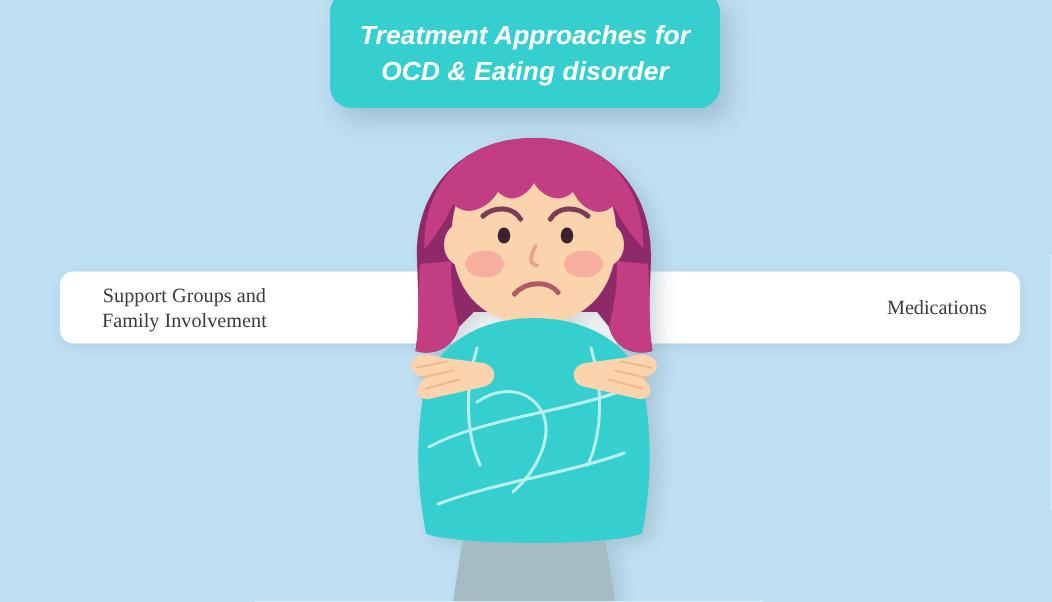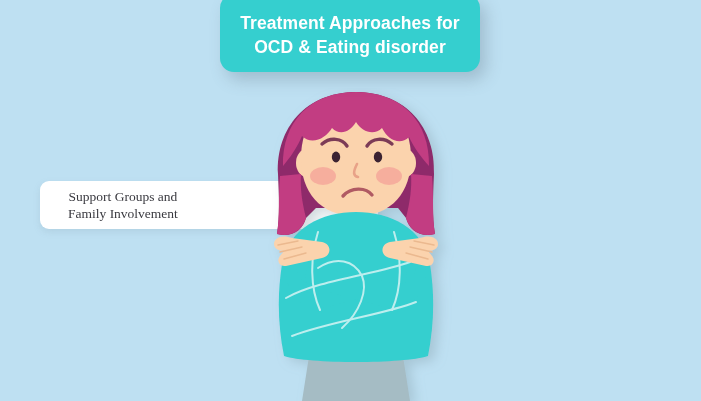--- a/index.html
+++ b/index.html
@@ -37,20 +37,21 @@
   }
   .title-text {
     color: #ffffff;
     font-size: 17.5px;
     font-weight: bold;
     line-height: 1.33;
     text-align: center;
     letter-spacing: 0.1px;
     padding-top: 5px;
     white-space: pre-line;
+    font-style: italic;
   }
 
   
   .bar {
     position: absolute;
     height: 48px;
     background: #ffffff;
     border-radius: 9px;
     box-shadow: 0 3px 7px rgba(120,145,160,0.18);
     display: flex;
@@ -93,20 +94,23 @@
   <div class="title-card">
     <div class="title-text">Treatment Approaches for
 OCD &amp; Eating disorder</div>
   </div>
 
   <div class="bar left row1">
     <div class="bar-text">Support Groups and
 Family Involvement</div>
   </div>
 
+  <div class="bar right row1">
+    <div class="bar-text">Medications</div>
+  </div>
 
 
 
   <div class="character">
     <svg width="196" height="313" viewBox="0 0 196 313" xmlns="http://www.w3.org/2000/svg">
       <defs>
         <filter id="figshadow" x="-30%" y="-30%" width="160%" height="160%">
           <feDropShadow dx="6" dy="4" stdDeviation="6" flood-color="#7d94a1" flood-opacity="0.35"></feDropShadow>
         </filter>
       </defs>

